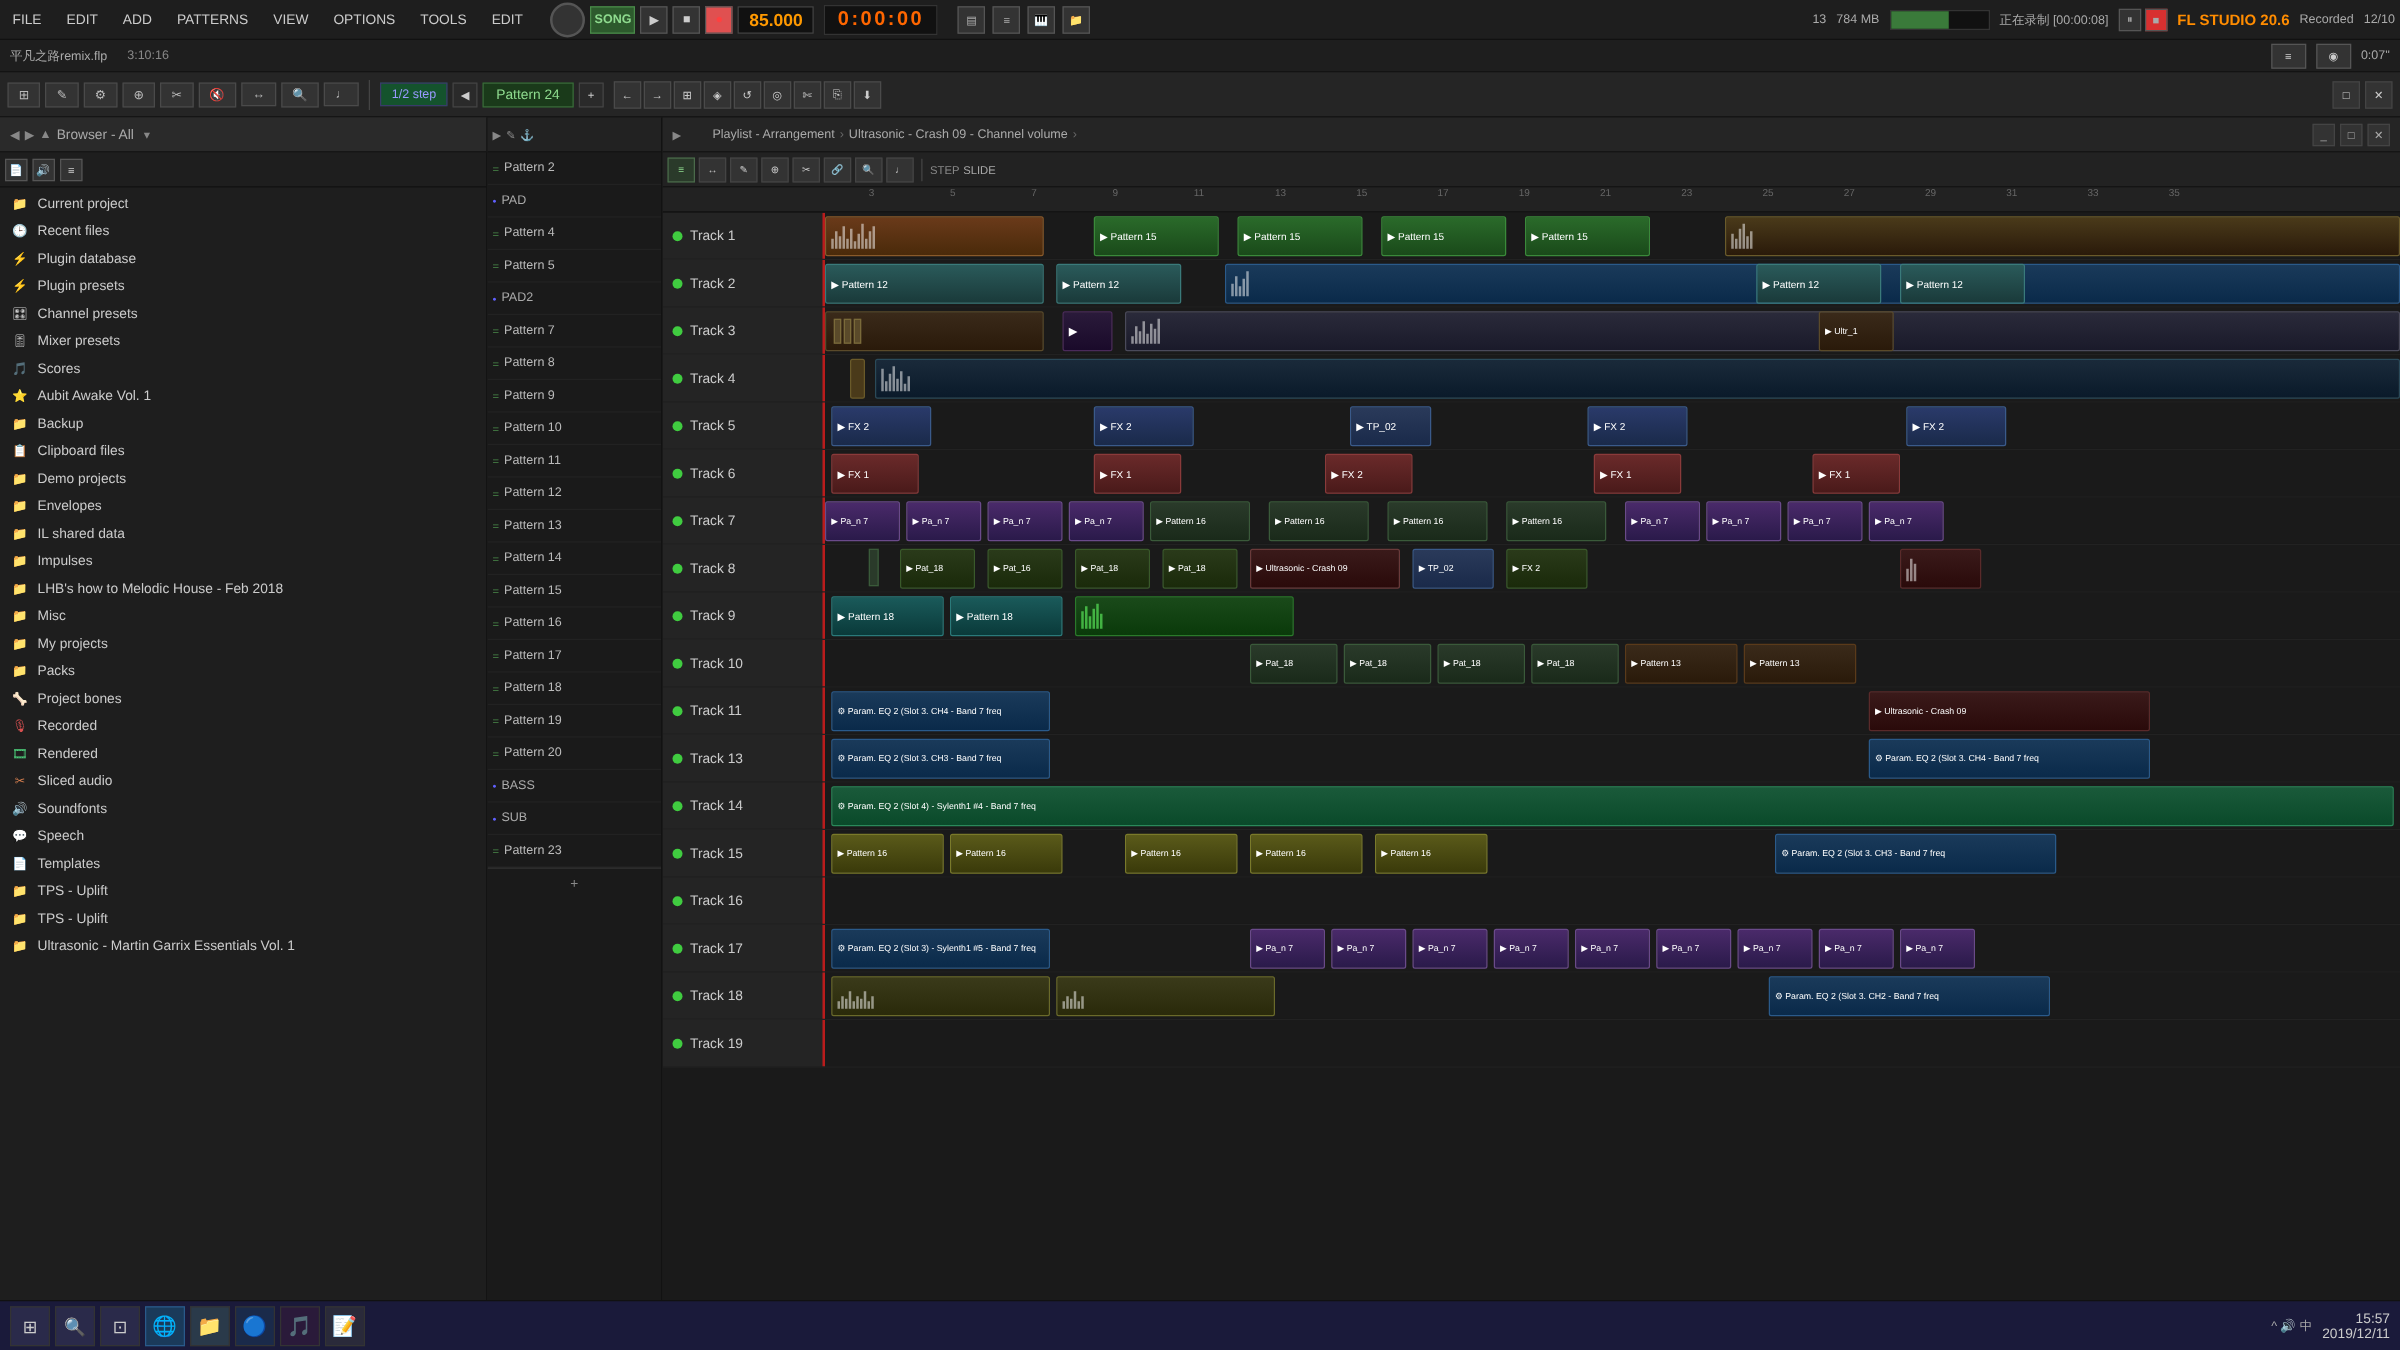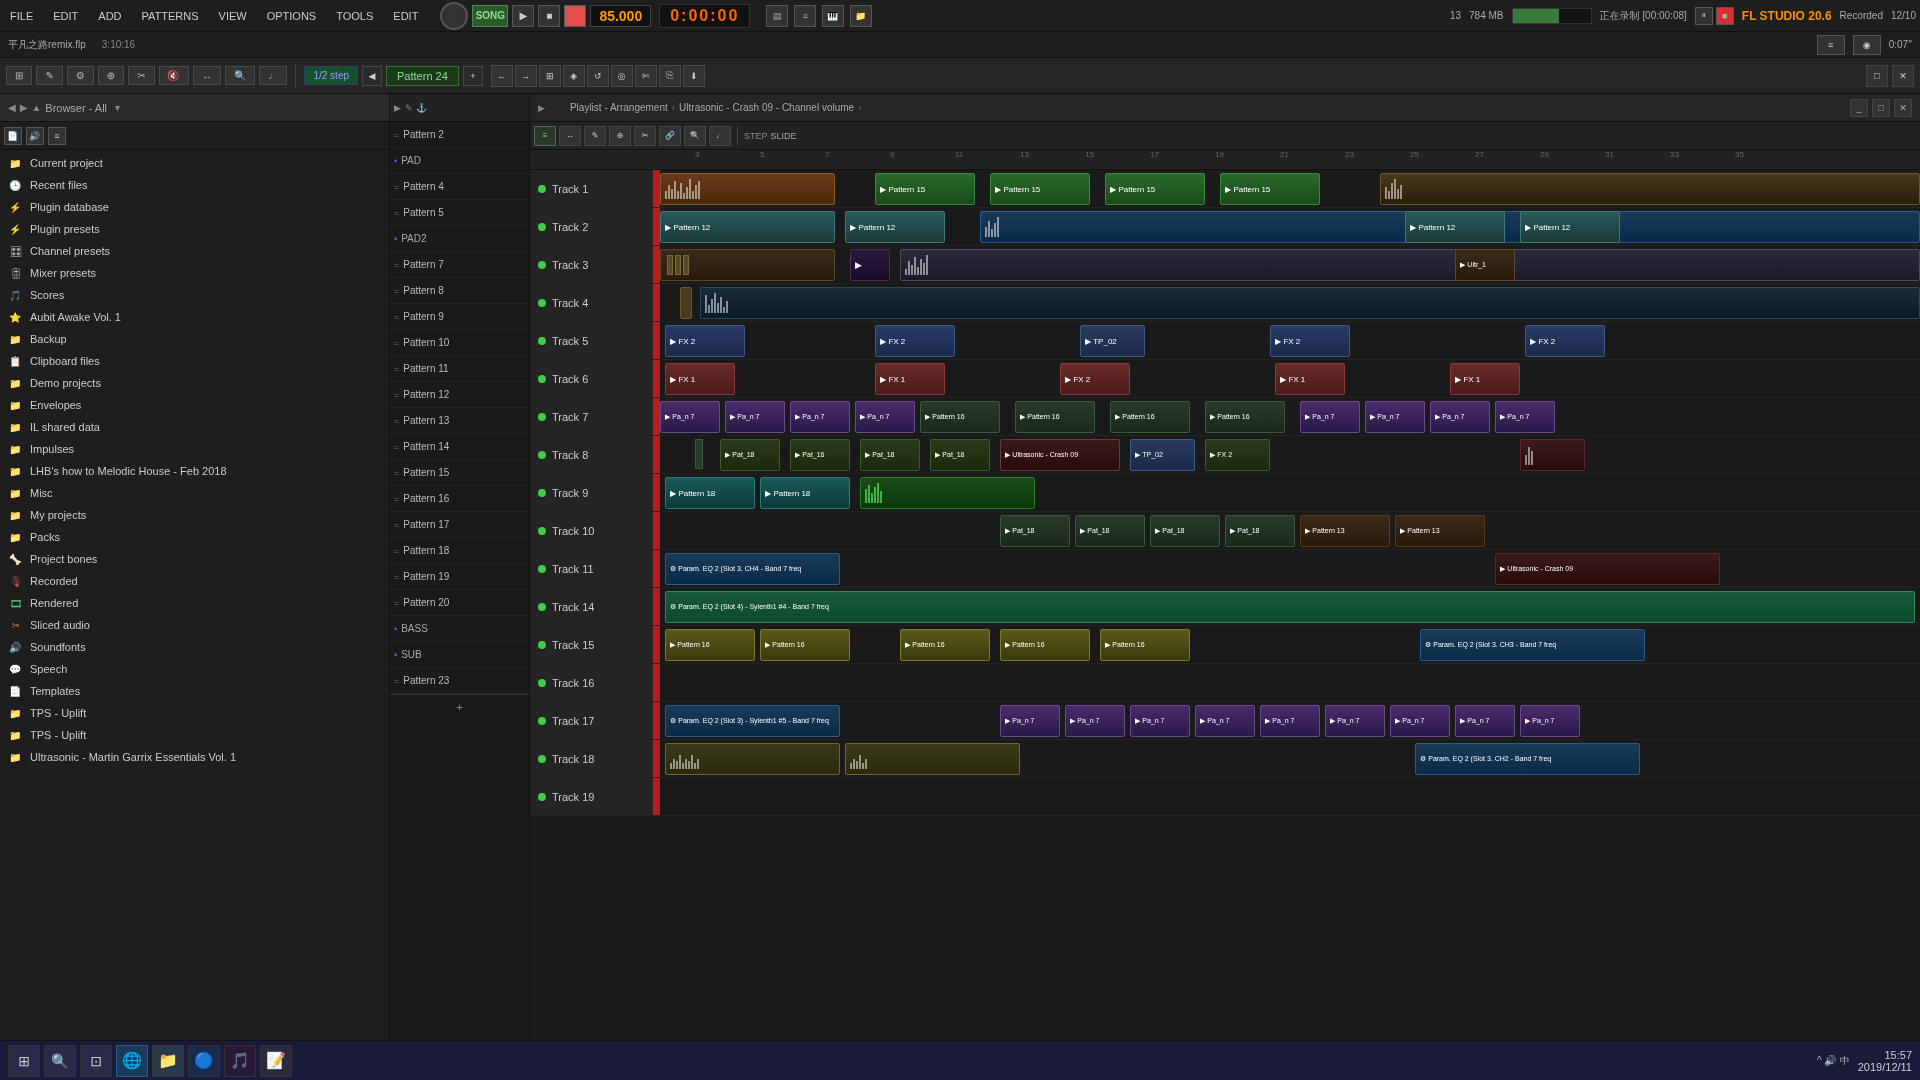--- a/index.html
+++ b/index.html
@@ -270,21 +270,21 @@
     .track-row {
       display: flex;
       align-items: stretch;
       height: 38px;
       border-bottom: 1px solid #222;
     }
     .track-label {
       width: 130px;
       min-width: 130px;
       background: #242424;
-      border-right: 7px solid #b91c1c;
+      border-right: 2px solid #b91c1c;
       display: flex;
       align-items: center;
       padding: 0 8px;
       font-size: 11px;
       color: #ccc;
       gap: 6px;
     }
     .track-led {
       width: 8px;
       height: 8px;
@@ -1055,20 +1055,34 @@
           <div class="track-pattern-block" style="left:5px;width:175px;background:linear-gradient(180deg,#1a3a5a,#0a2a4a);border:1px solid #2a5a8a;">
               <span style="font-size:7px;">⚙ Param. EQ 2 (Slot 3. CH4 - Band 7 freq</span>
             </div>
           <div class="track-pattern-block" style="left:835px;width:225px;background:linear-gradient(180deg,#3a1a1a,#2a0a0a);border:1px solid #5a2a2a;">
               <span style="font-size:7px;">▶ Ultrasonic - Crash 09</span>
             </div>
         </div>
       </div>
 
 
+      <div class="track-row">
+        <div class="track-label">
+          <div class="track-led"></div>
+          <span>Track 13</span>
+        </div>
+        <div class="track-content">
+          <div class="track-pattern-block" style="left:5px;width:175px;background:linear-gradient(180deg,#1a3a5a,#0a2a4a);border:1px solid #2a5a8a;">
+              <span style="font-size:7px;">⚙ Param. EQ 2 (Slot 3. CH3 - Band 7 freq</span>
+            </div>
+          <div class="track-pattern-block" style="left:835px;width:225px;background:linear-gradient(180deg,#1a3a5a,#0a2a4a);border:1px solid #2a5a8a;">
+              <span style="font-size:7px;">⚙ Param. EQ 2 (Slot 3. CH4 - Band 7 freq</span>
+            </div>
+        </div>
+      </div>
 
       <div class="track-row">
         <div class="track-label">
           <div class="track-led"></div>
           <span>Track 14</span>
         </div>
         <div class="track-content">
           <div class="track-pattern-block" style="left:5px;right:5px;background:linear-gradient(180deg,#1a5a3a,#0a4a2a);border:1px solid #2a8a5a;">
               <span style="font-size:7px;">⚙ Param. EQ 2 (Slot 4) - Sylenth1 #4 - Band 7 freq</span>
             </div>

